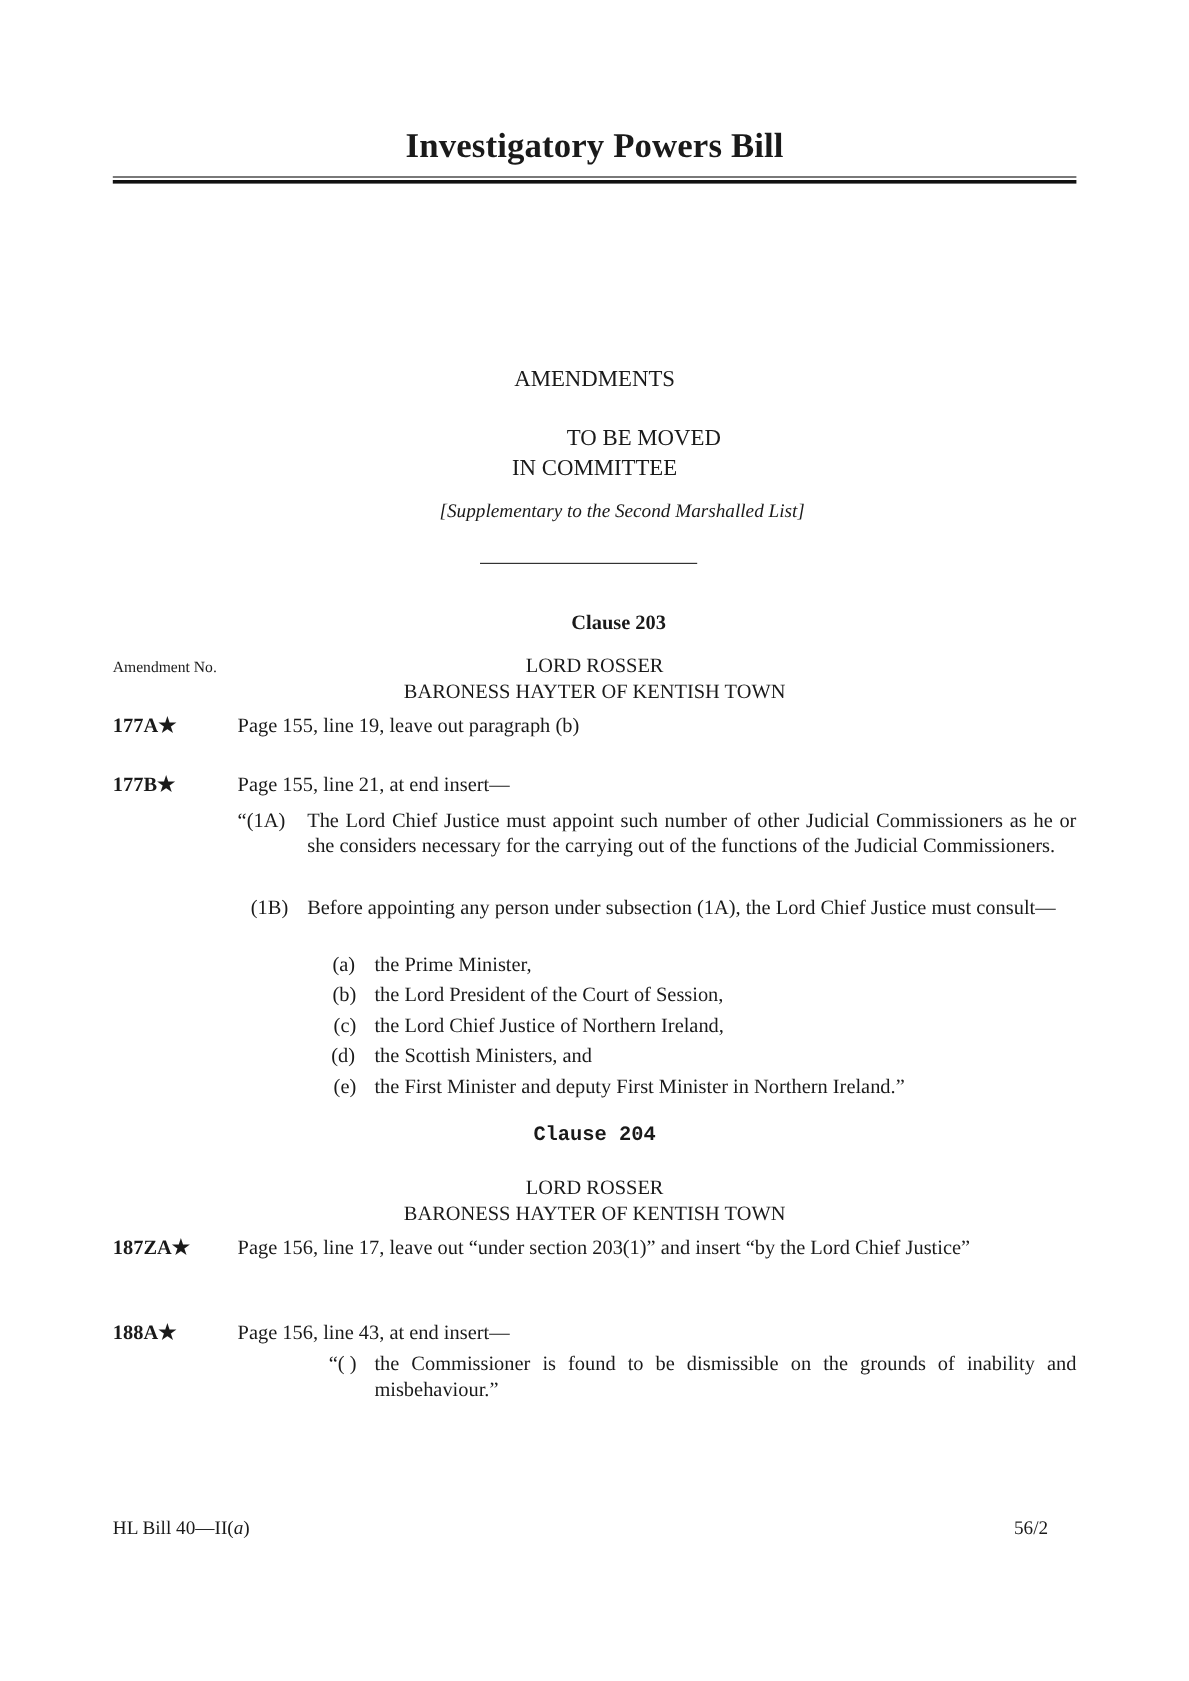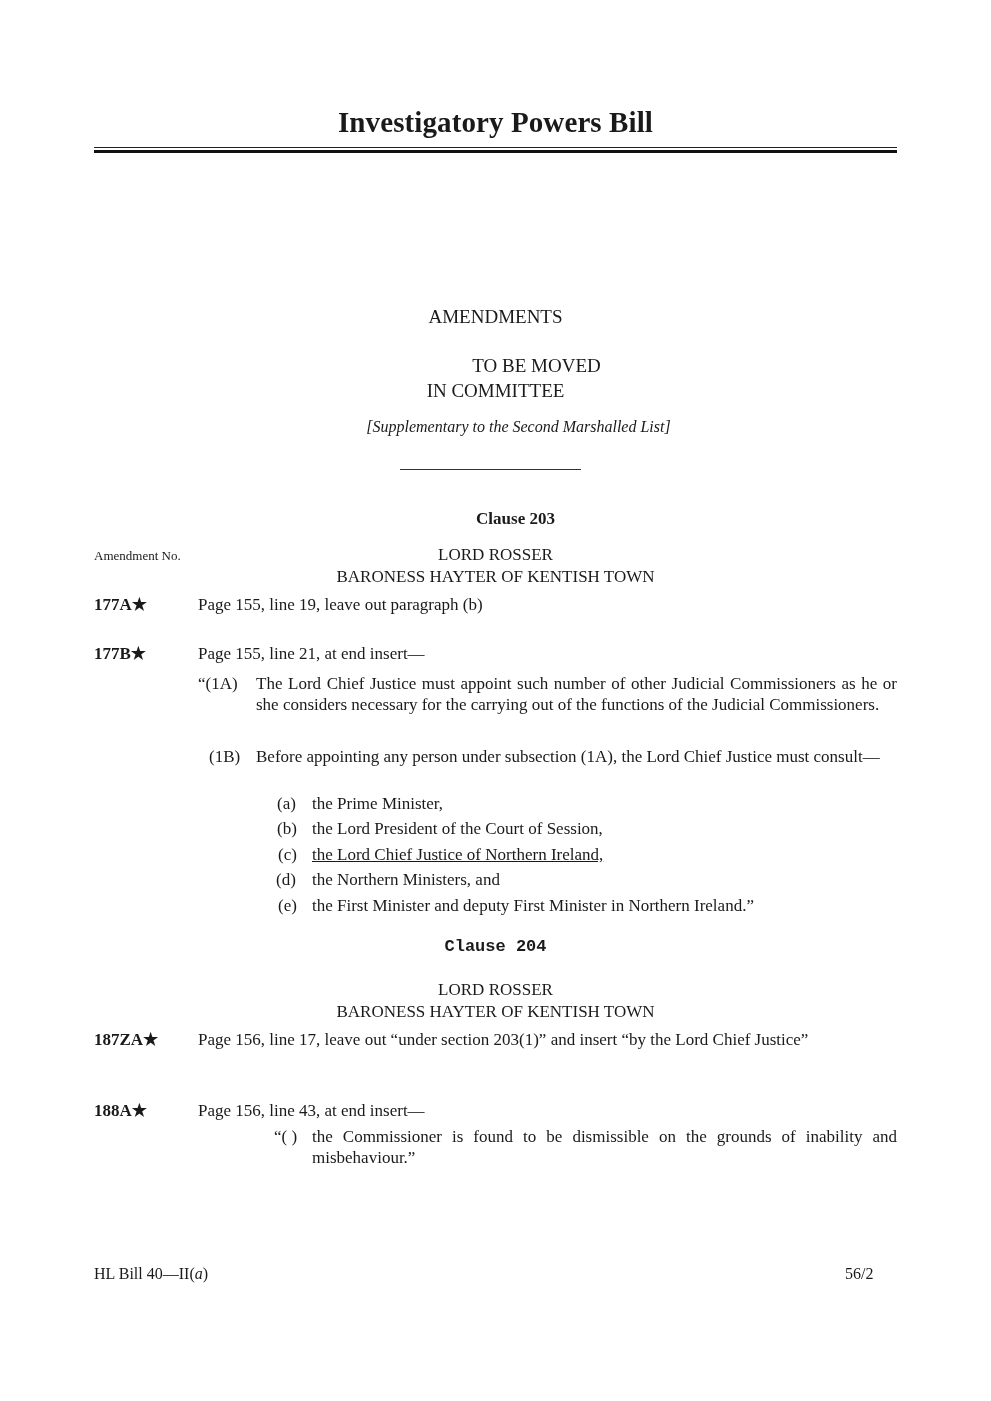--- a/index.html
+++ b/index.html
@@ -56,23 +56,23 @@
 <div class="abs text just" style="left:256px; top:673px; width:641px;">The Lord Chief Justice must appoint such number of other Judicial Commissioners as he or she considers necessary for the carrying out of the functions of the Judicial Commissioners.</div>
 
 <div class="abs text" style="left:209px; top:746px;">(1B)</div>
 <div class="abs text just" style="left:256px; top:746px; width:641px;">Before appointing any person under subsection (1A), the Lord Chief Justice must consult—</div>
 
 <div class="abs text" style="left:277px; top:793px;">(a)</div>
 <div class="abs text" style="left:312px; top:793px;">the Prime Minister,</div>
 <div class="abs text" style="left:277px; top:818px;">(b)</div>
 <div class="abs text" style="left:312px; top:818px;">the Lord President of the Court of Session,</div>
 <div class="abs text" style="left:278px; top:844px;">(c)</div>
-<div class="abs text" style="left:312px; top:844px;text-decoration:underline;">the Lord Chief Justice of Northern Ireland,</div>
+<div class="abs text" style="left:312px; top:844px;">the Lord Chief Justice of Northern Ireland,</div>
 <div class="abs text" style="left:276px; top:869px;">(d)</div>
-<div class="abs text" style="left:312px; top:869px;">the Northern Ministers, and</div>
+<div class="abs text" style="left:312px; top:869px;">the Scottish Ministers, and</div>
 <div class="abs text" style="left:278px; top:895px;">(e)</div>
 <div class="abs text" style="left:312px; top:895px;">the First Minister and deputy First Minister in Northern Ireland.”</div>
 
 <div class="abs center clause" style="top:937px;font-family:Liberation Mono, monospace;">Clause 204</div>
 <div class="abs center names" style="top:979px;">LORD ROSSER</div>
 <div class="abs center names" style="top:1001px;">BARONESS HAYTER OF KENTISH TOWN</div>
 
 <div class="abs amend-num" style="top:1029px;">187ZA★</div>
 <div class="abs text just" style="left:198px; top:1029px; width:699px;">Page 156, line 17, leave out “under section 203(1)” and insert “by the Lord Chief Justice”</div>
 

